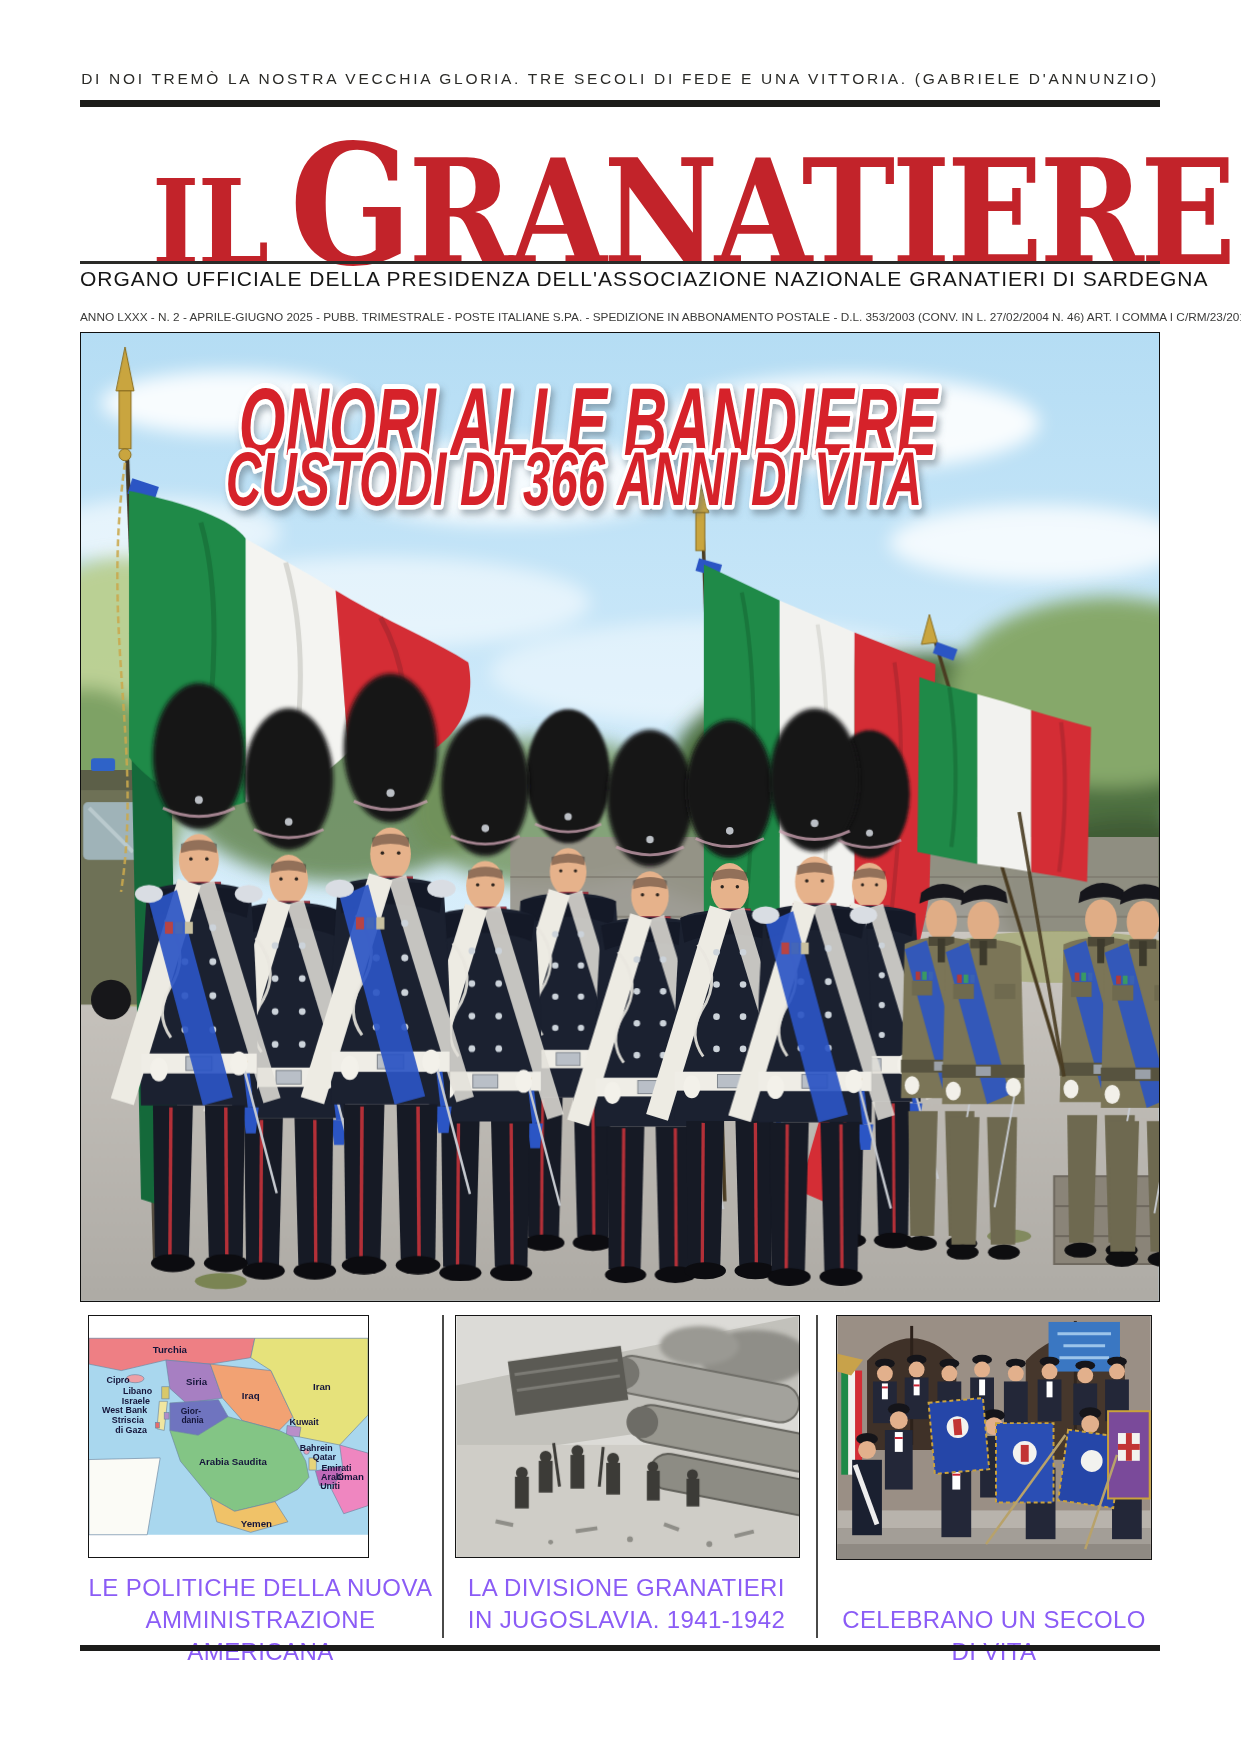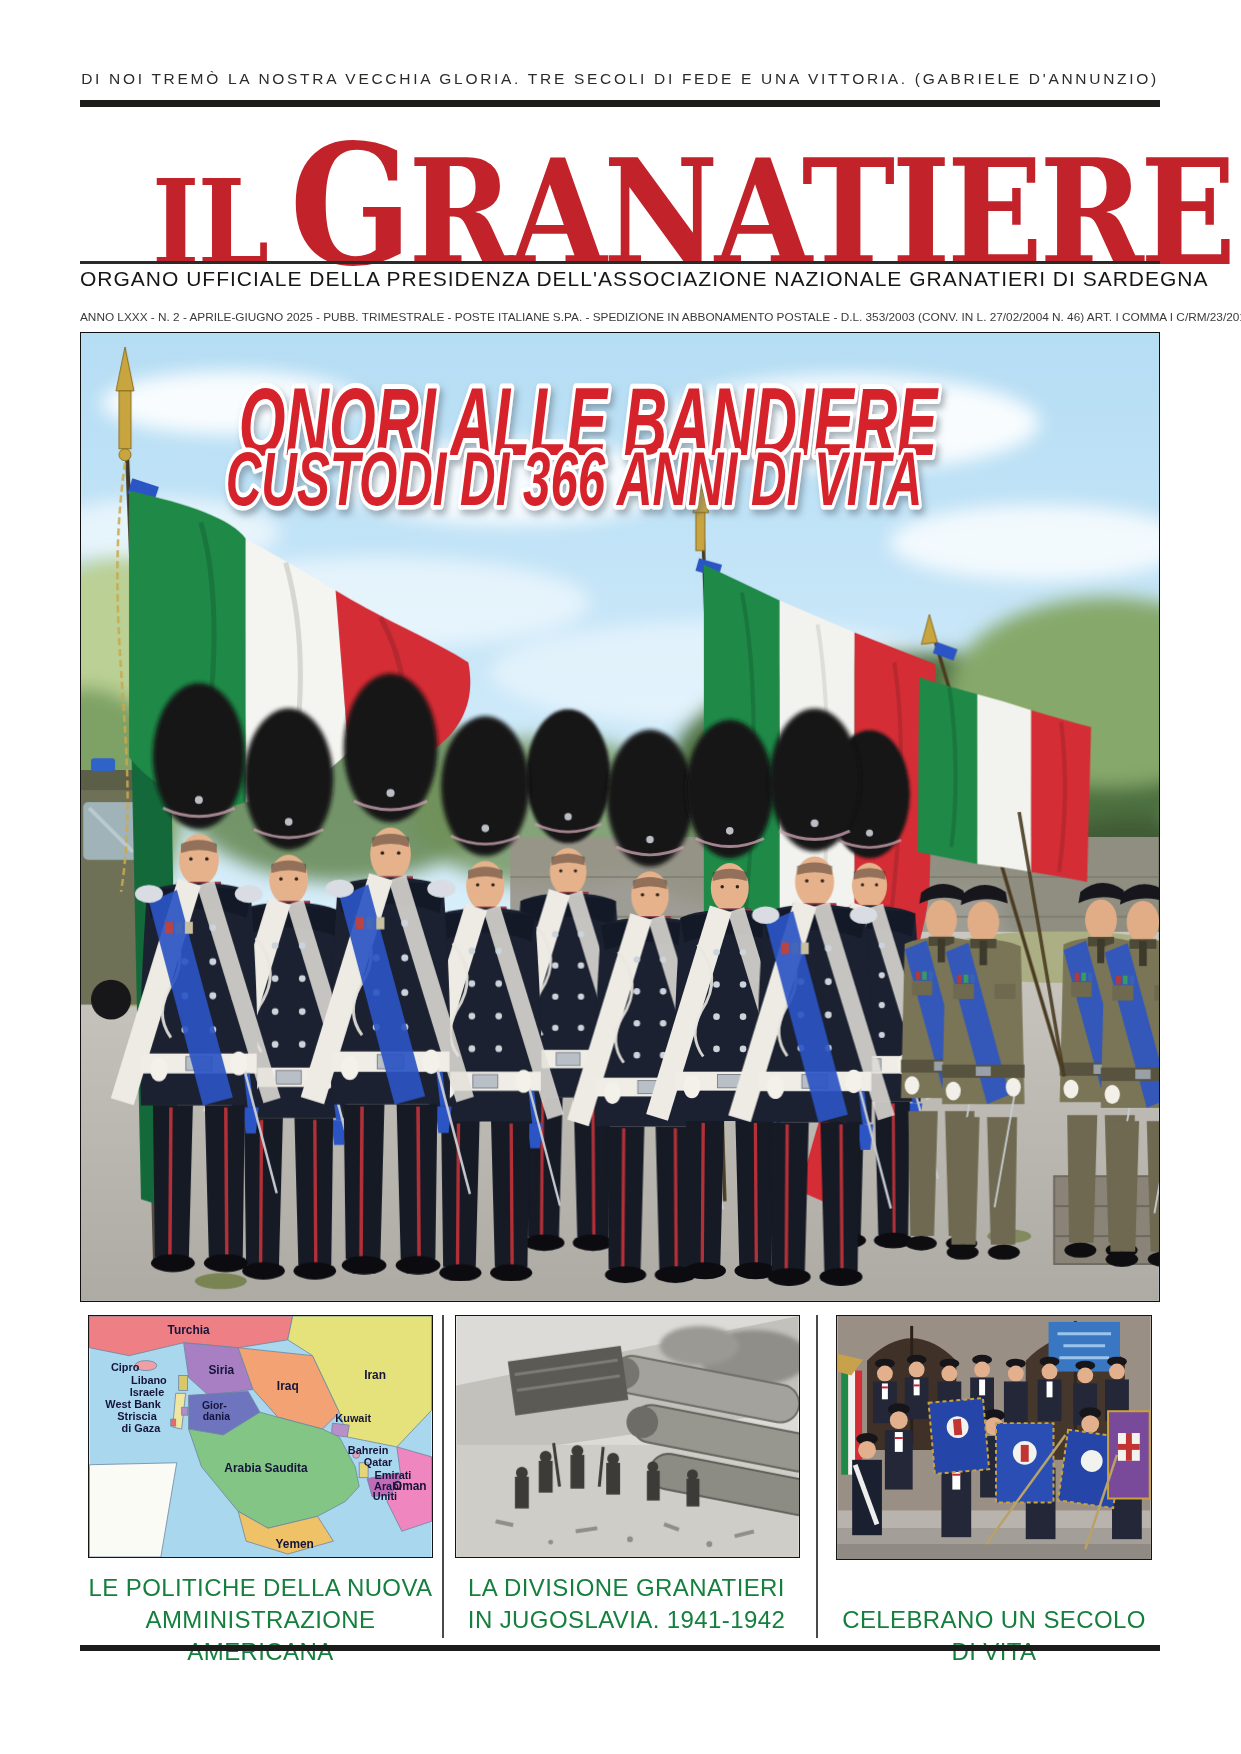--- a/index.html
+++ b/index.html
@@ -18,29 +18,29 @@
   .mh-title{font-size:146px;letter-spacing:-4px;display:inline-block;}
   .mh-title::first-letter{font-size:1.14em;}
   .subtitle{position:absolute;left:80px;top:267px;width:1080px;font-size:21px;
             letter-spacing:1.0px;color:#161616;white-space:nowrap;}
   .issueline{position:absolute;left:80px;top:310px;width:1080px;text-align:center;font-size:11.8px;
              letter-spacing:0px;color:#3a3a38;white-space:nowrap;}
   .photo{position:absolute;left:80px;top:332px;width:1080px;height:970px;border:1px solid #101010;
          box-sizing:border-box;background:#bfe2f6;}
   .photo svg{position:absolute;left:0;top:0;width:100%;height:100%;}
   .thumb{position:absolute;border:1.5px solid #151515;box-sizing:border-box;overflow:hidden;background:#fff;}
-  #thumbMap{left:88px;top:1315px;width:345px;height:243px;}
+  #thumbMap{left:88px;top:1315px;width:281px;height:243px;}
   #thumbTrain{left:455px;top:1315px;width:345px;height:243px;}
   #thumbFlags{left:836px;top:1315px;width:316px;height:245px;}
   .thumb svg{display:block;width:100%;height:100%;}
   .vdiv{position:absolute;width:2px;background:#4a4a48;top:1315px;height:323px;}
   #vdiv1{left:442px;}
   #vdiv2{left:816px;}
   .caption{position:absolute;top:1572px;text-align:center;font-size:24px;line-height:32px;
-           letter-spacing:0.4px;color:#15803d;}
+           letter-spacing:0.4px;color:#8b5cf6;}
   #cap1{left:88px;width:345px;}
   #cap2{left:454px;width:345px;}
   #cap3{left:836px;width:316px;}
   .map-label{font-family:"Liberation Sans",sans-serif;font-weight:bold;fill:#15153a;}
 </style>
 </head>
 <body>
 
 <div>
 

